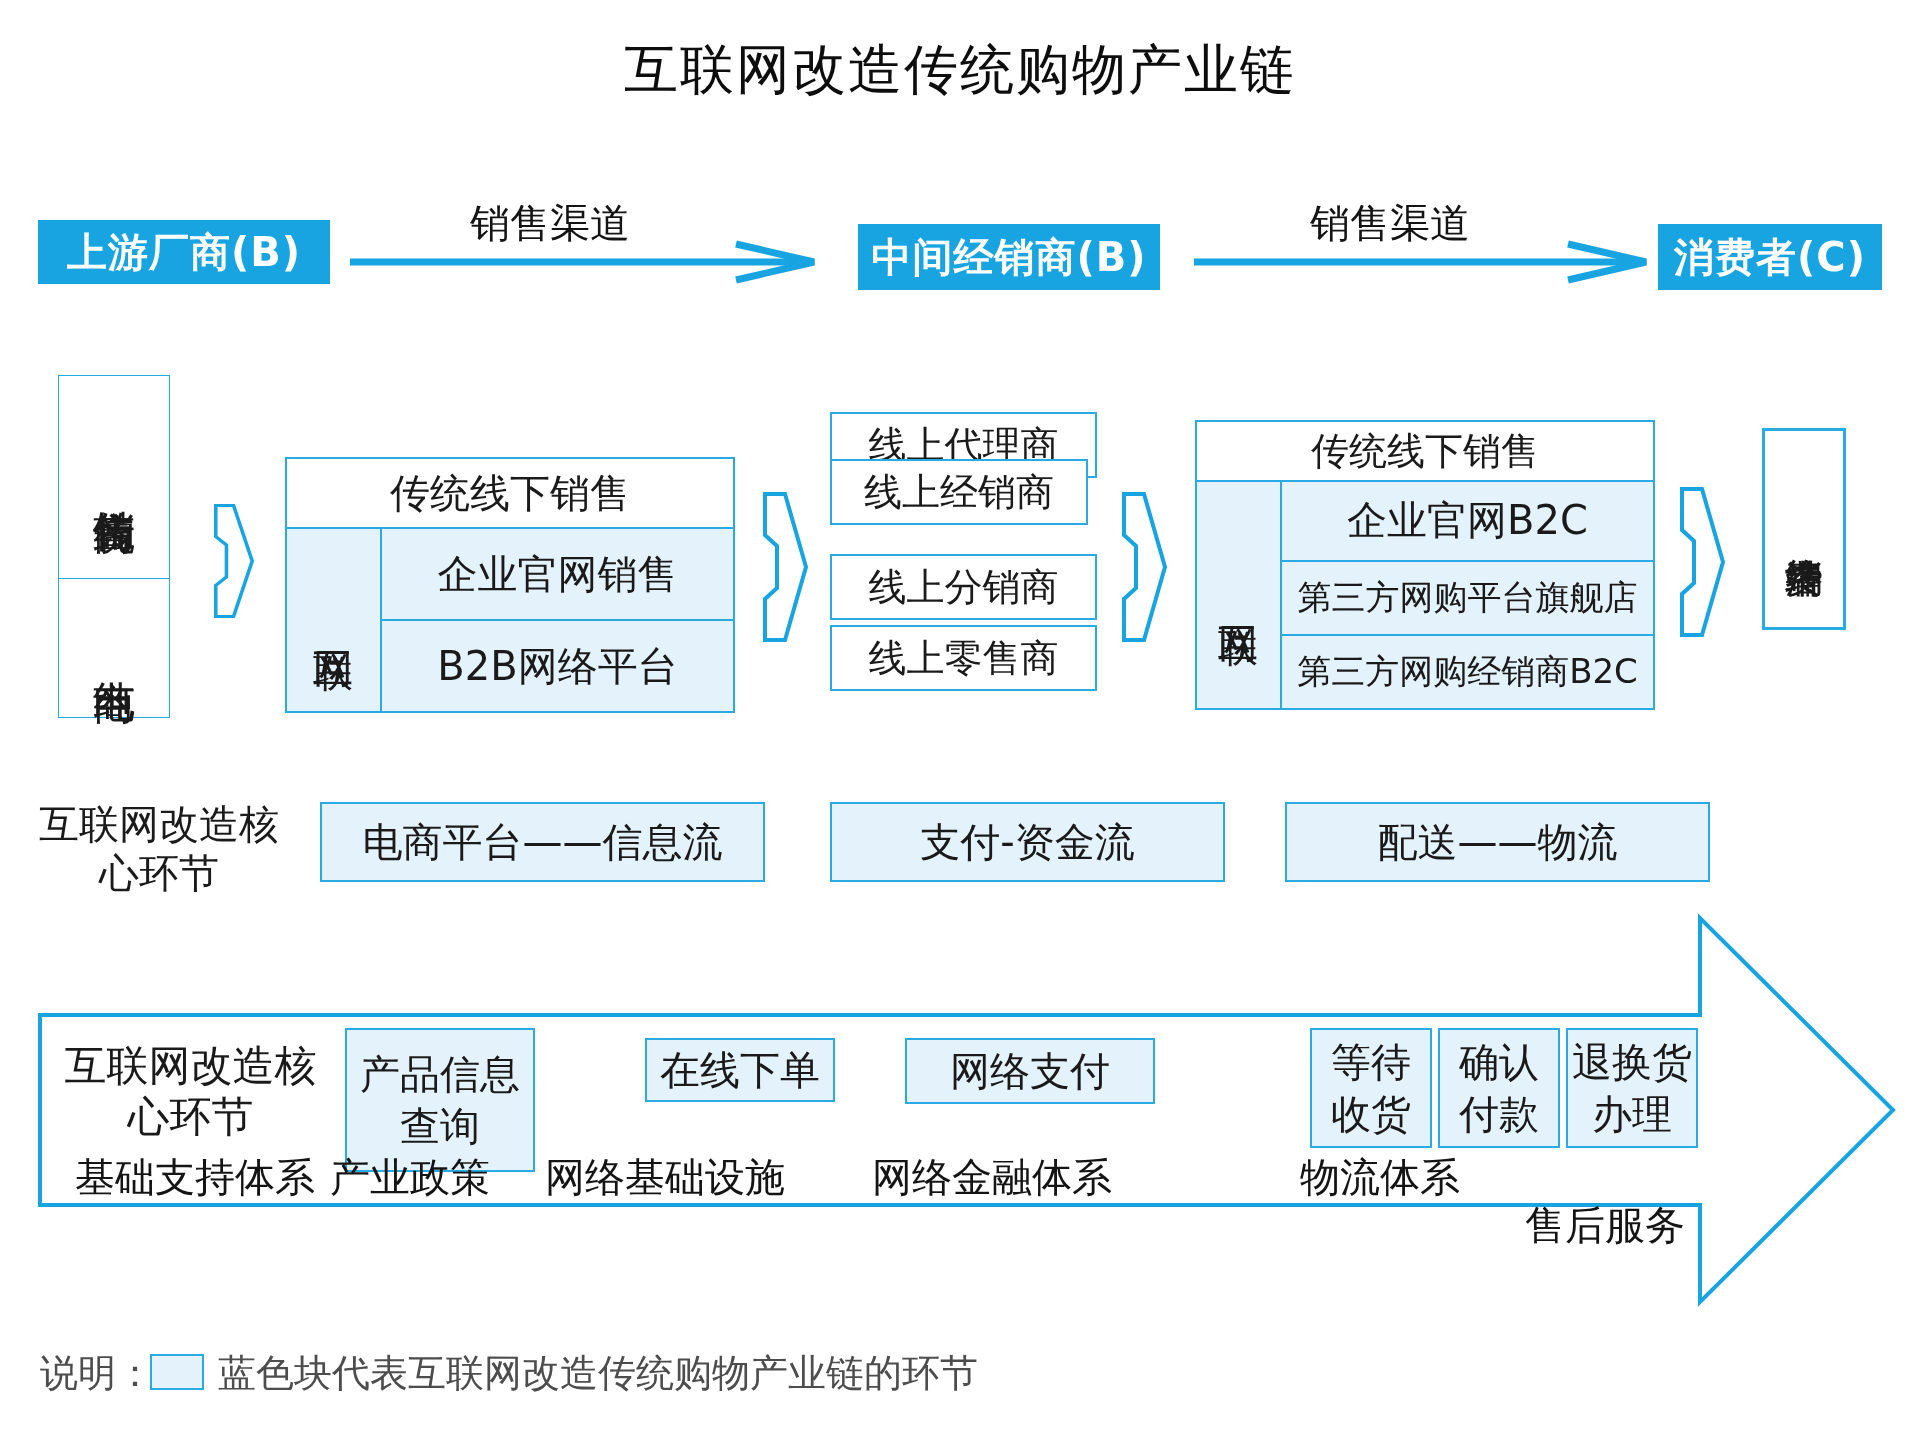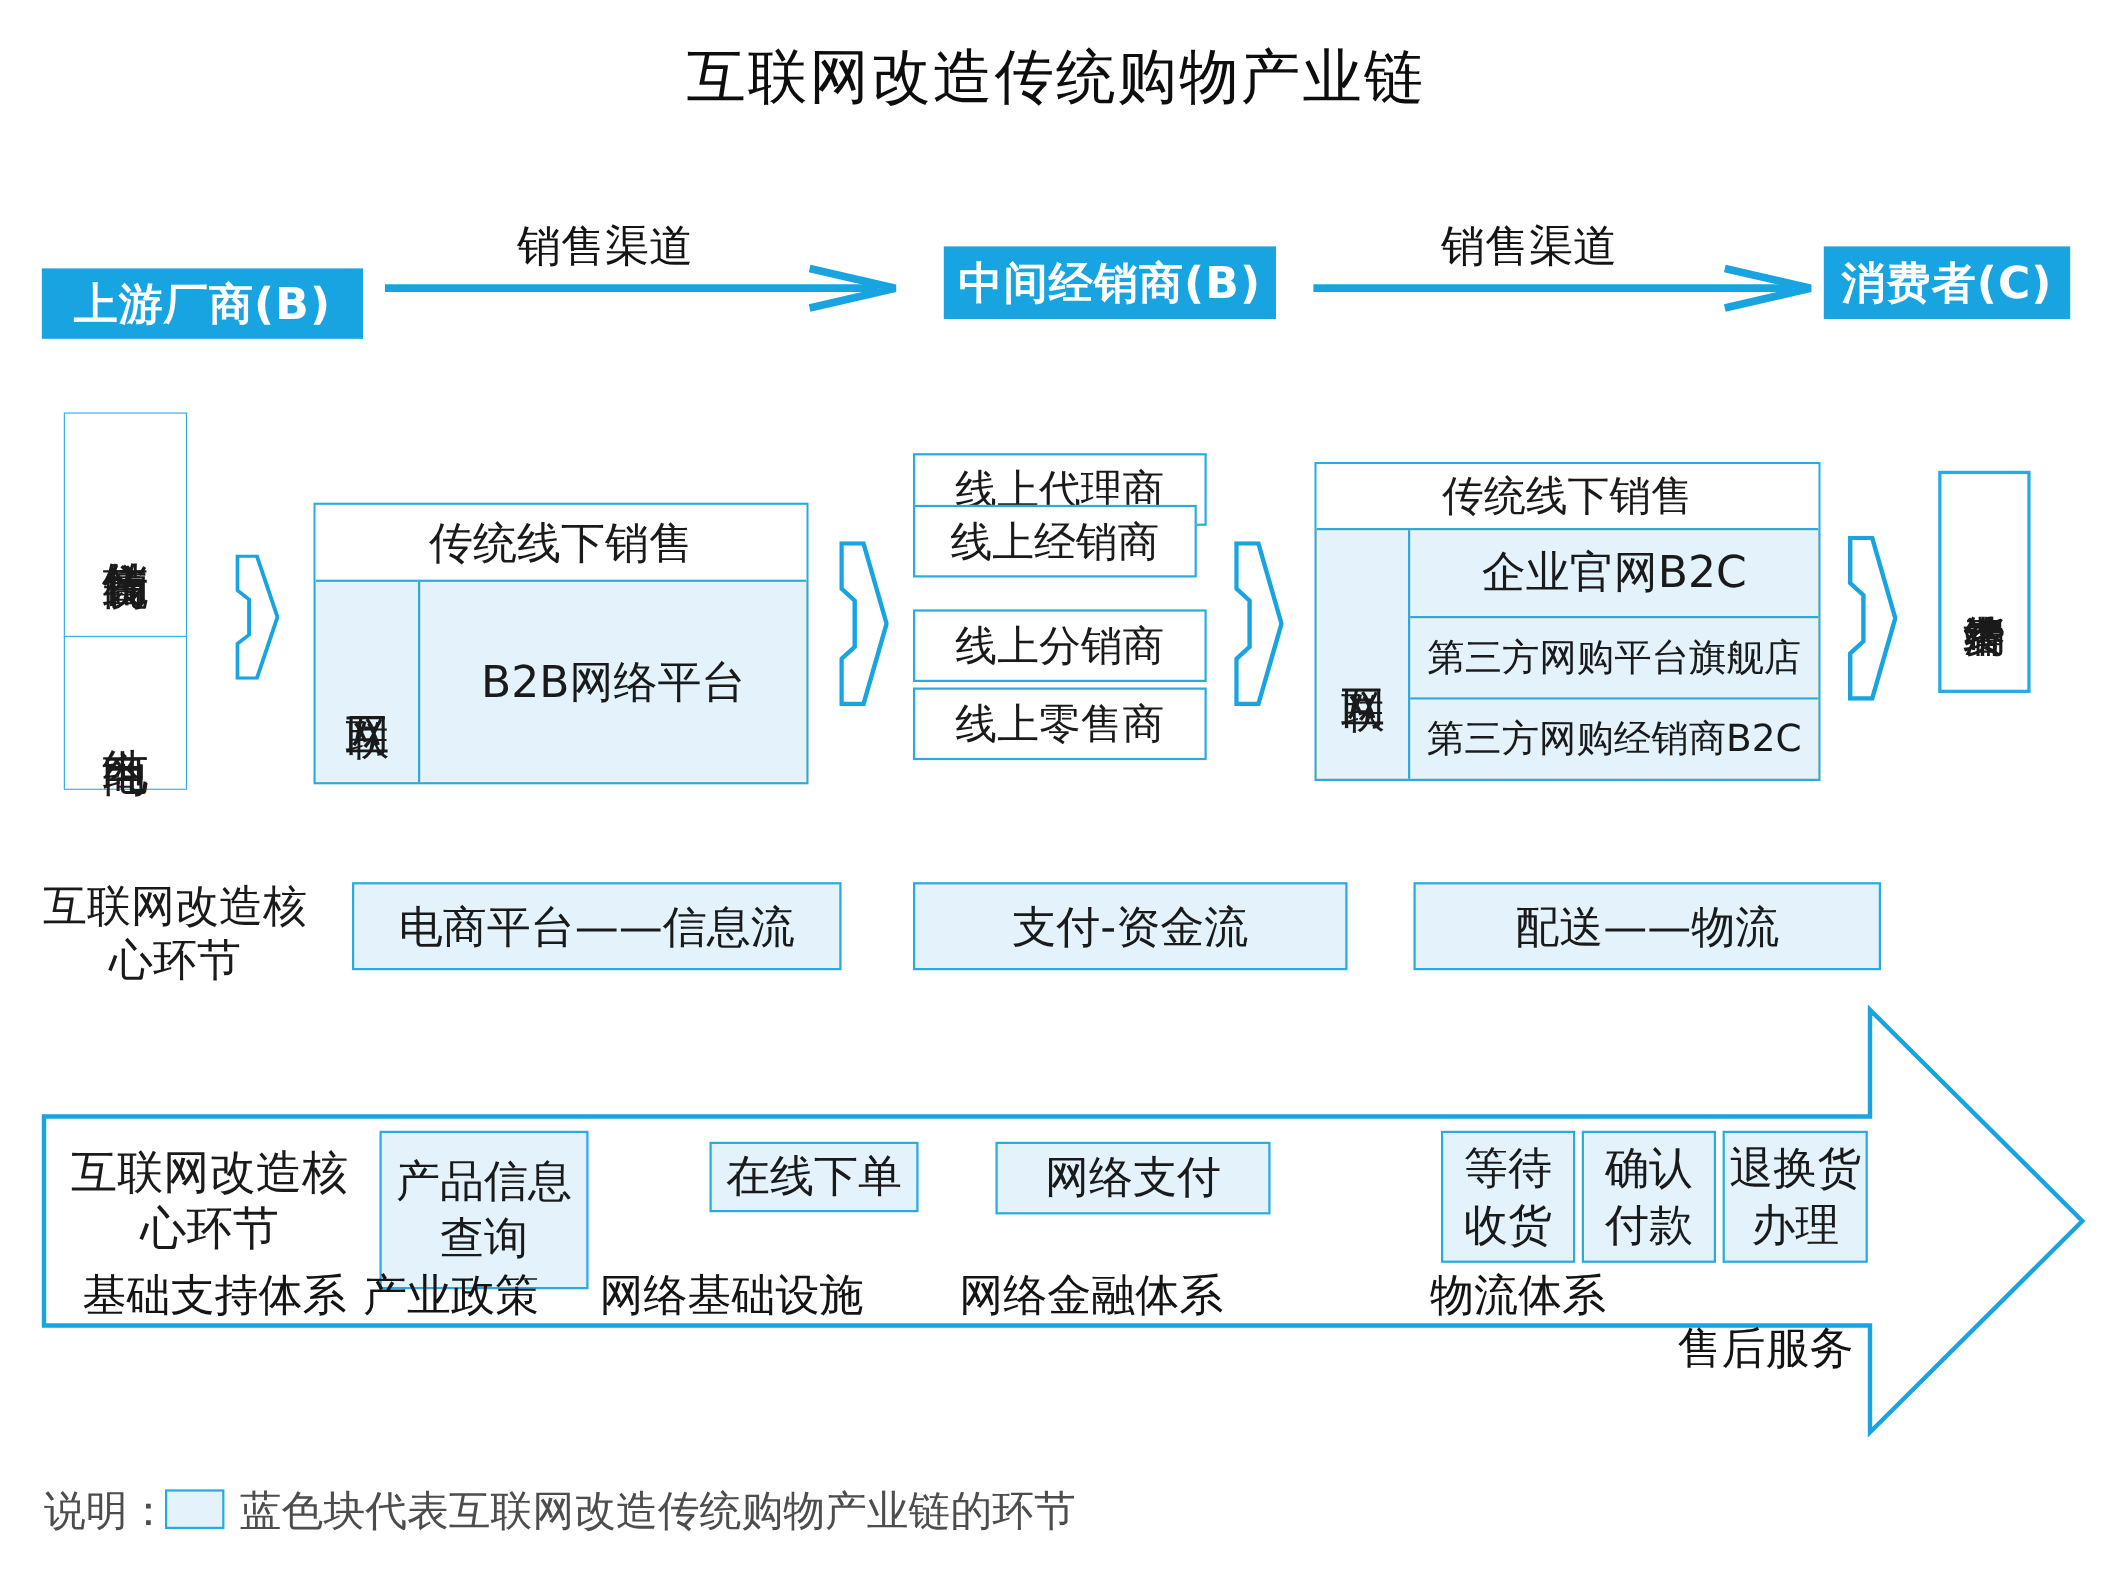--- a/index.html
+++ b/index.html
@@ -61,21 +61,21 @@
   .suptext{font-size:40px;white-space:nowrap;color:#141414;}
   .legend-text{font-size:38px;color:#4d4d4d;white-space:nowrap;}
   .center2{text-align:center;line-height:1.22;font-size:40px;}
   svg{display:block;}
 </style>
 </head>
 <body>
 
 <div class="abs title">互联网改造传统购物产业链</div>
 
-<div class="abs bluebox" style="left:38px;top:244px;width:292px;height:64px;">上游厂商(B)</div>
+<div class="abs bluebox" style="left:38px;top:220px;width:292px;height:64px;">上游厂商(B)</div>
 
 <div class="abs edge-label" style="left:340px;top:196px;width:420px;">销售渠道</div>
 
 <svg class="abs" style="left:348px;top:240px;" width="474" height="44" viewBox="0 0 474 44">
   <line x1="2" y1="22" x2="450" y2="22" stroke="#18a3e1" stroke-width="7"></line>
   <polyline points="388,4 466,22 388,40" fill="none" stroke="#18a3e1" stroke-width="7"></polyline>
 </svg>
 
 <div class="abs bluebox" style="left:858px;top:224px;width:302px;height:66px;">中间经销商(B)</div>
 
@@ -99,20 +99,21 @@
   <polygon points="2,2 22,2 43,75 22,148 2,148 2,107 14,96 14,54 2,43" fill="#ffffff" stroke="#18a3e1" stroke-width="4"></polygon>
 </svg>
 
 <div class="abs block" style="left:285px;top:457px;width:450px;height:256px;">
   <div class="hdr" style="height:70px;">传统线下销售</div>
   <div class="body" style="height:182px;">
     <div class="side vwrap" style="width:95px;">
       <span style="height:176px;font-size:40px;line-height:48px;">互联网</span>
     </div>
     <div class="rows">
+      <div class="cell" style="flex:1;">企业官网销售</div>
       <div class="cell" style="flex:1;">B2B网络平台</div>
     </div>
   </div>
 </div>
 
 <svg class="abs" style="left:763px;top:492px;" width="45" height="150" viewBox="0 0 45 150" preserveAspectRatio="none">
   <polygon points="2,2 22,2 43,75 22,148 2,148 2,107 14,96 14,54 2,43" fill="#ffffff" stroke="#18a3e1" stroke-width="4"></polygon>
 </svg>
 
 <div class="abs mbox" style="left:830px;top:412px;width:267px;height:66px;">线上代理商</div>

